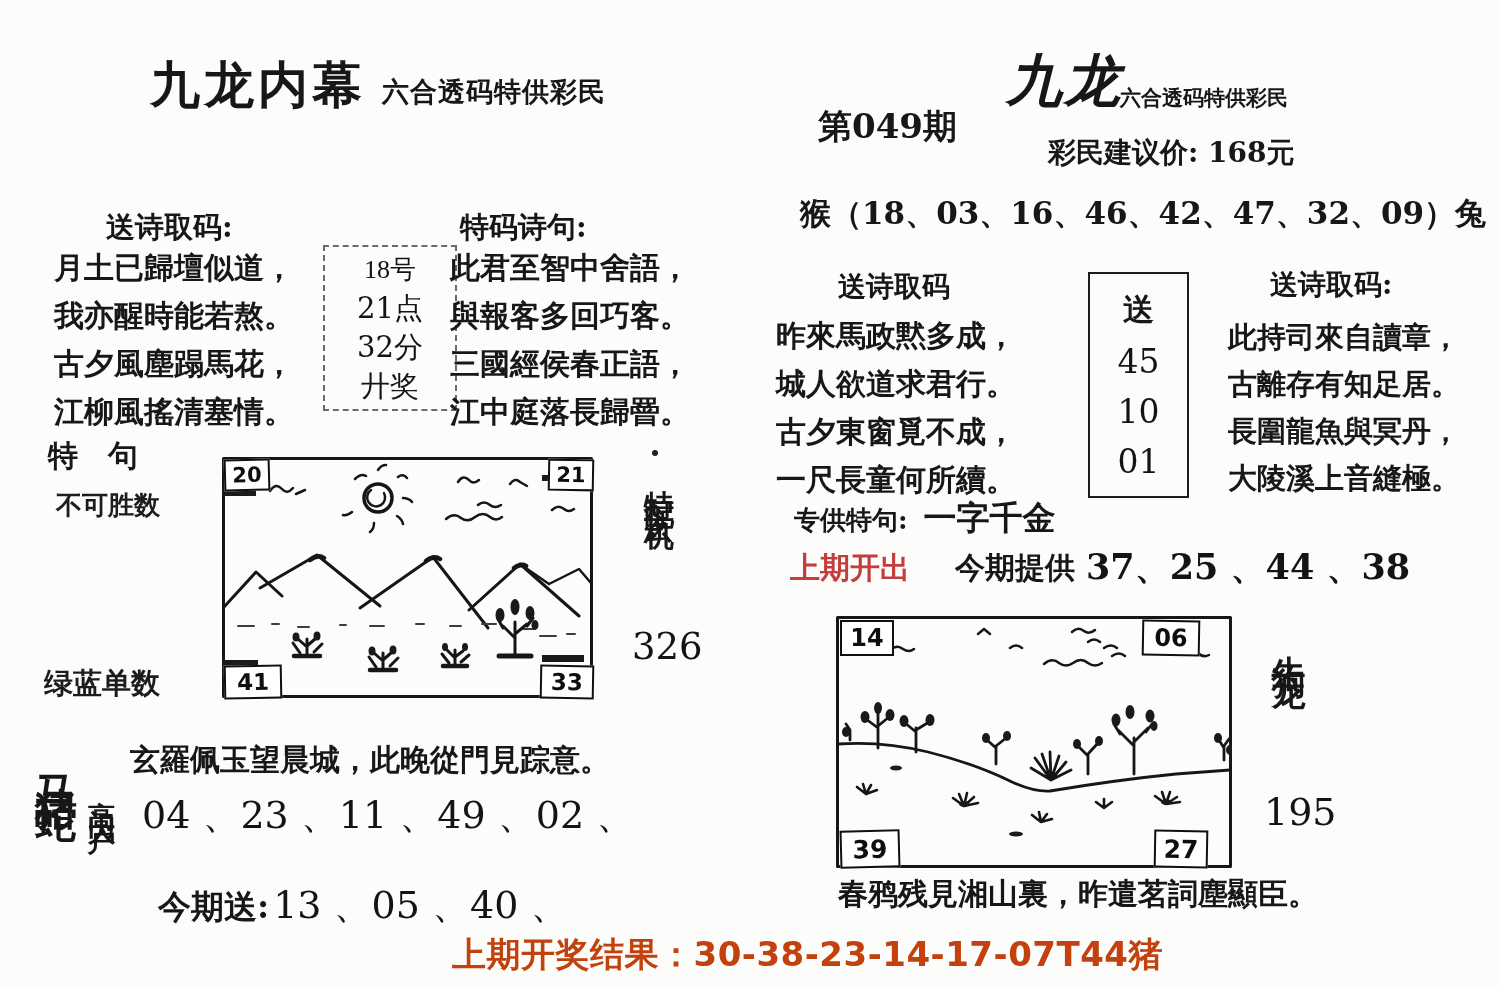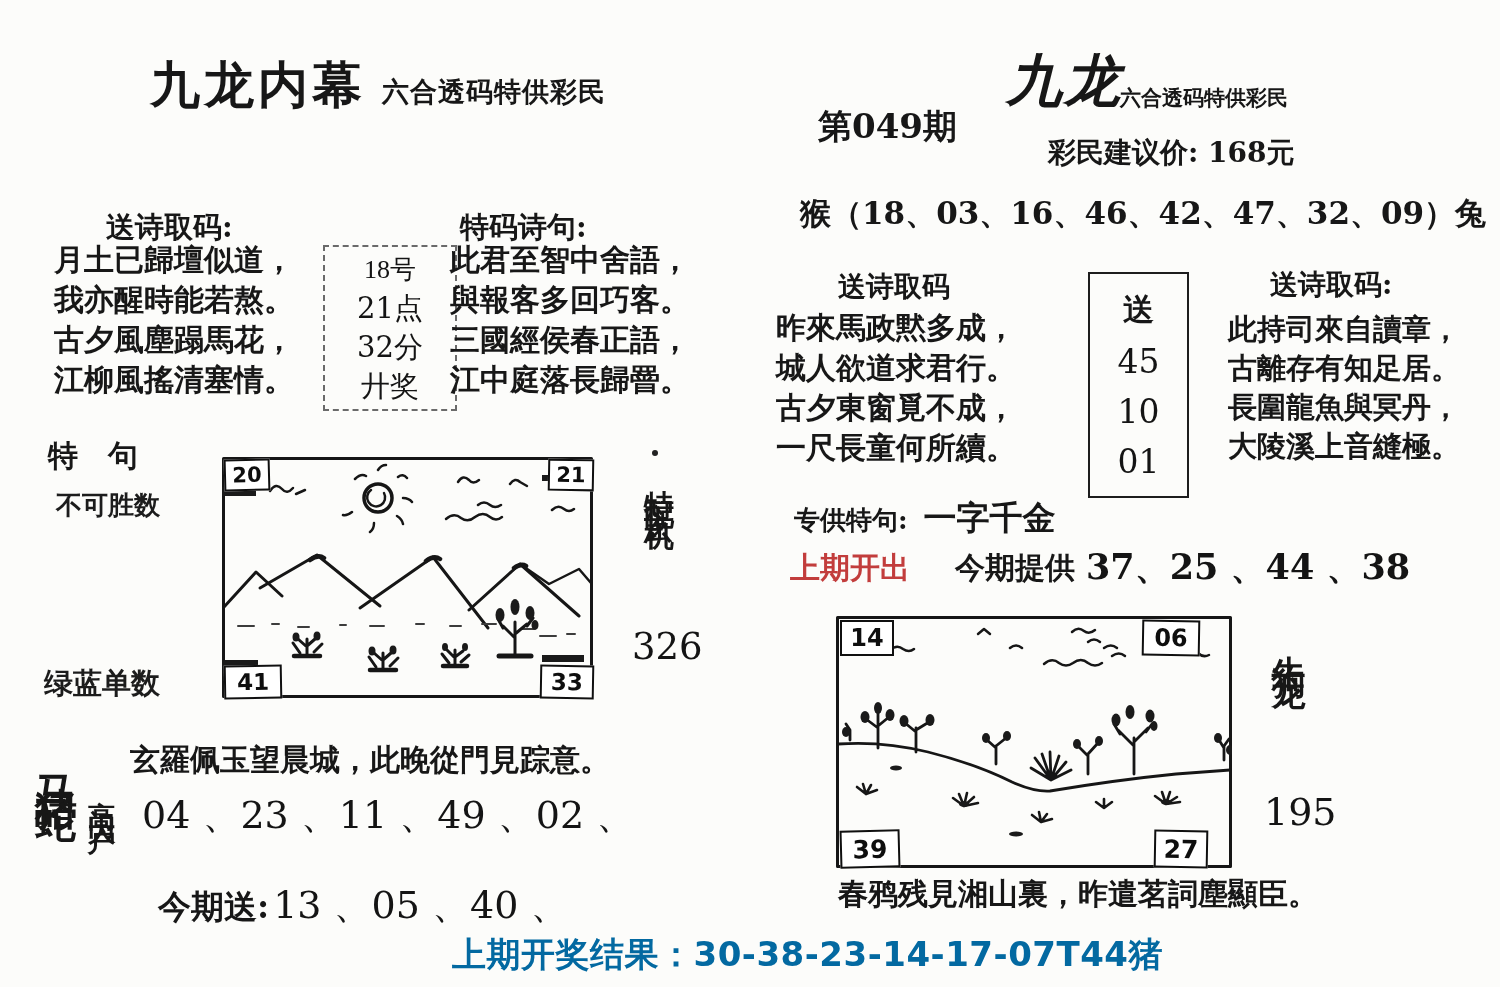--- a/index.html
+++ b/index.html
@@ -3,21 +3,21 @@
 <meta charset="utf-8">
 <style>
   html,body{margin:0;padding:0;background:#e8e8e6;}
   .page{position:relative;width:1500px;height:987px;background:#fcfcfa;overflow:hidden;
         font-family:"DejaVu Serif","Liberation Serif",serif;color:#171717;}
   .abs{position:absolute;}
   .kai{font-family:"DejaVu Serif","Liberation Serif",serif;font-weight:700;color:#171717;}
   .hei{font-family:"DejaVu Sans","Liberation Sans",sans-serif;font-weight:700;color:#1c1c1c;}
   .num{font-family:"DejaVu Serif","Liberation Serif",serif;font-weight:400;color:#141414;}
   .vert{writing-mode:vertical-rl;text-orientation:upright;}
-  .pline{white-space:nowrap;}
+  .pline{white-space:nowrap;margin-top:8px;}
   .tab{position:absolute;background:#fff;border:2.5px solid #101010;display:flex;align-items:center;
        justify-content:center;font-family:"DejaVu Sans","Liberation Sans",sans-serif;font-weight:700;
        color:#0e0e0e;}
   .drawing{position:absolute;}
   .drawing svg{position:absolute;left:0;top:0;}
   .row{display:flex;align-items:baseline;}
 </style>
 </head>
 <body>
 
@@ -220,15 +220,15 @@
     <div class="tab" style="left:306px;top:4px;width:54px;height:32px;font-size:24px;transform:rotate(1deg);">06</div>
     <div class="tab" style="left:4px;top:214px;width:56px;height:34px;font-size:25px;transform:rotate(-1.5deg);">39</div>
     <div class="tab" style="left:318px;top:214px;width:50px;height:34px;font-size:25px;transform:rotate(1deg);">27</div>
   </div>
 
   <div class="abs kai" style="left:838px;top:874px;font-size:30px;">春鸦残見湘山裏，昨遣茗詞塵顯臣。</div>
 
   <div class="abs kai vert" style="left:1266px;top:628px;font-size:34px;letter-spacing:10px;">牛狗龙</div>
   <div class="abs num" style="left:1264px;top:790px;font-size:38px;">195</div>
 
-  <div class="abs hei" style="left:452px;top:932px;font-size:34px;color:#0369a1;letter-spacing:0.5px;">上期开奖结果：30-38-23-14-17-07T44猪</div>
+  <div class="abs hei" style="left:452px;top:932px;font-size:34px;color:#c2410c;letter-spacing:0.5px;">上期开奖结果：30-38-23-14-17-07T44猪</div>
 
 </div>
 
 </body></html>

